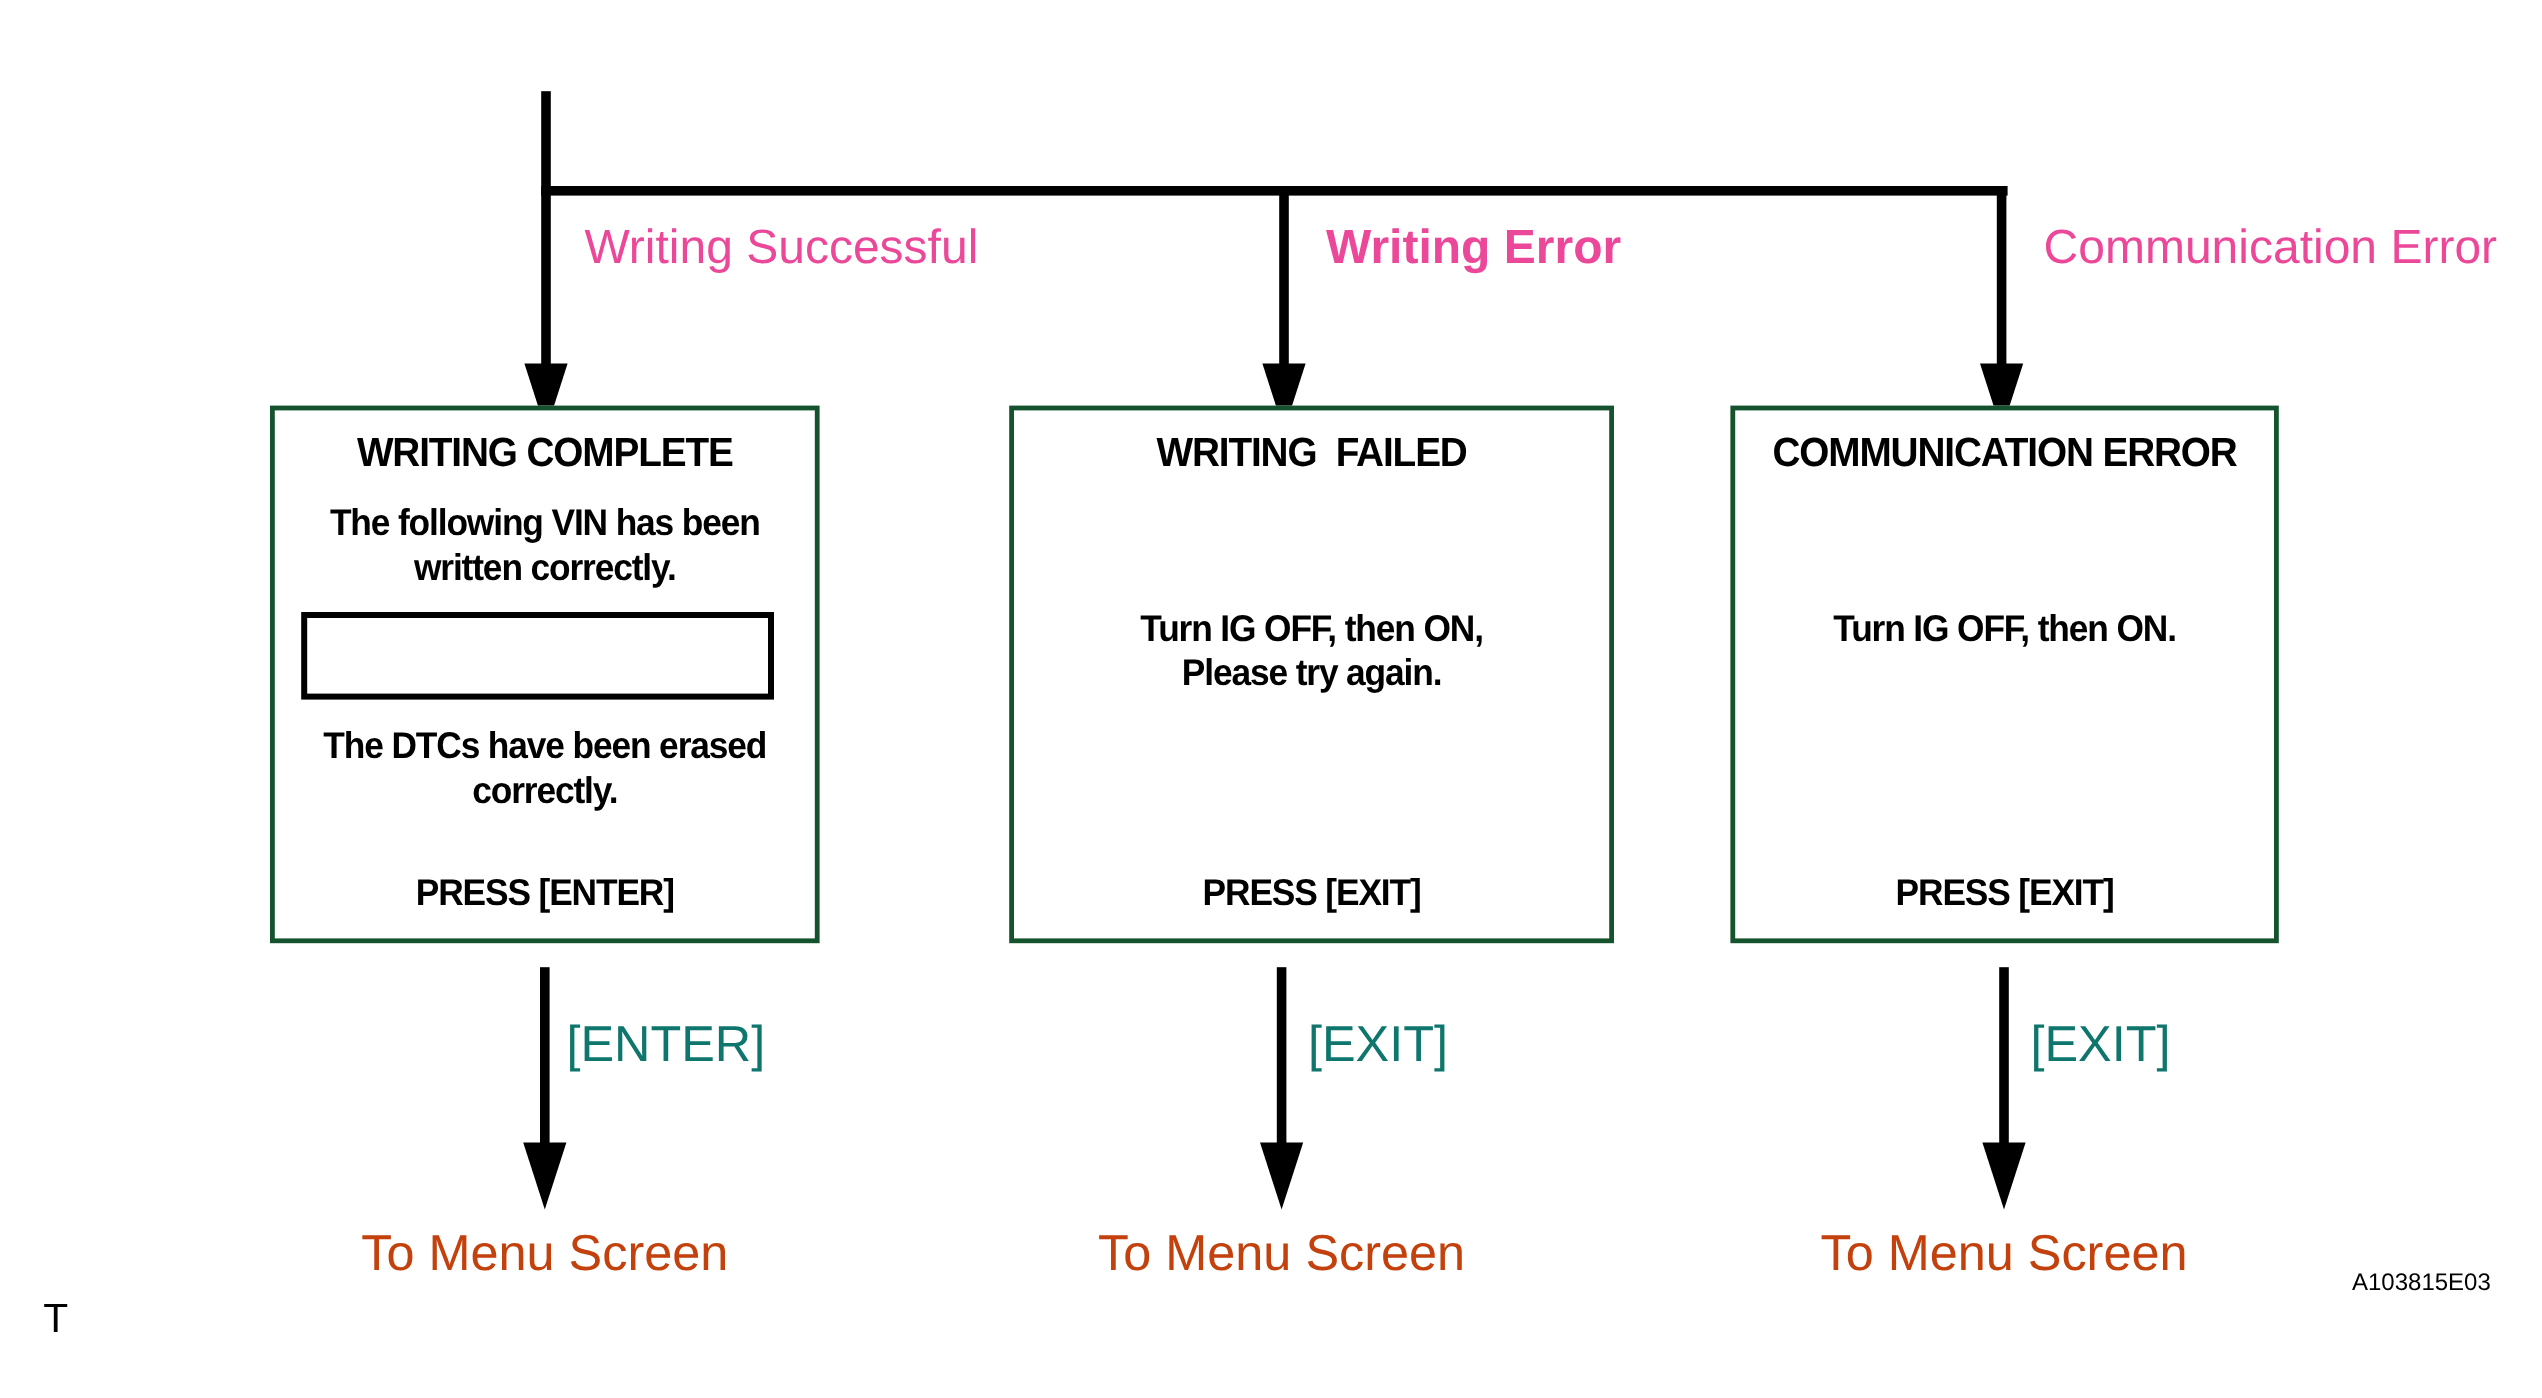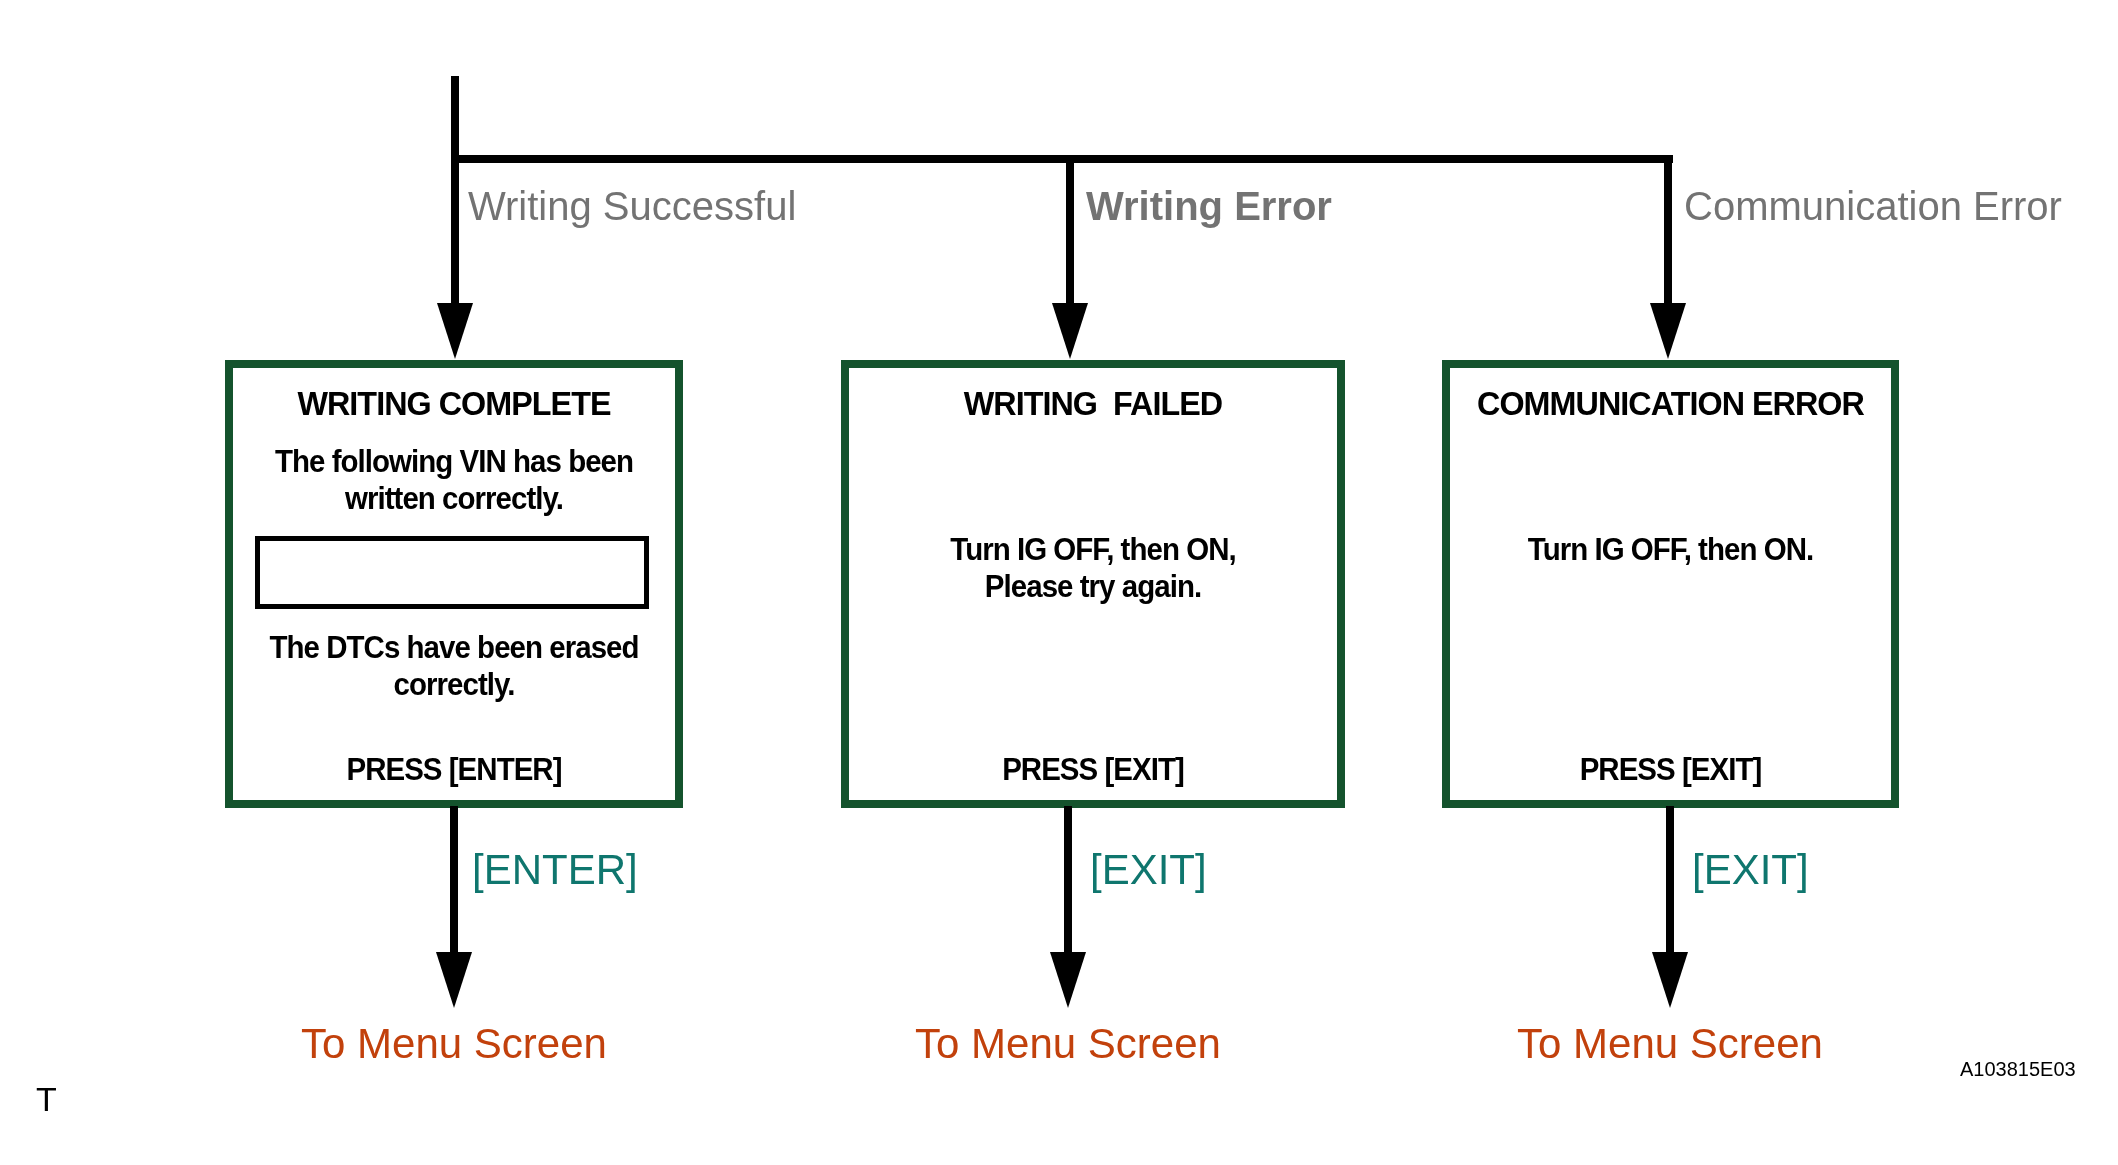--- a/index.html
+++ b/index.html
@@ -19,28 +19,29 @@
     border-left: 18px solid transparent;
     border-right: 18px solid transparent;
     border-top: 56px solid #000000;
   }
   .branch-label {
     position: absolute;
     top: 184px;
     font-size: 40px;
     line-height: 1.1;
     white-space: pre;
-    color: #737373;
+    color: #ec4899;
+    margin-left: 19px;
   }
   .screen-box {
     position: absolute;
-    top: 360px;
+    top: 338px;
     height: 448px;
     box-sizing: border-box;
-    border: 8px solid #14532d;
+    border: 4px solid #14532d;
     background: #ffffff;
   }
   .box-text {
     position: absolute;
     left: -20px; right: -20px;
     text-align: center;
     font-weight: 700;
     letter-spacing: -1px;
     white-space: pre-wrap;
     transform: scaleX(0.95);

